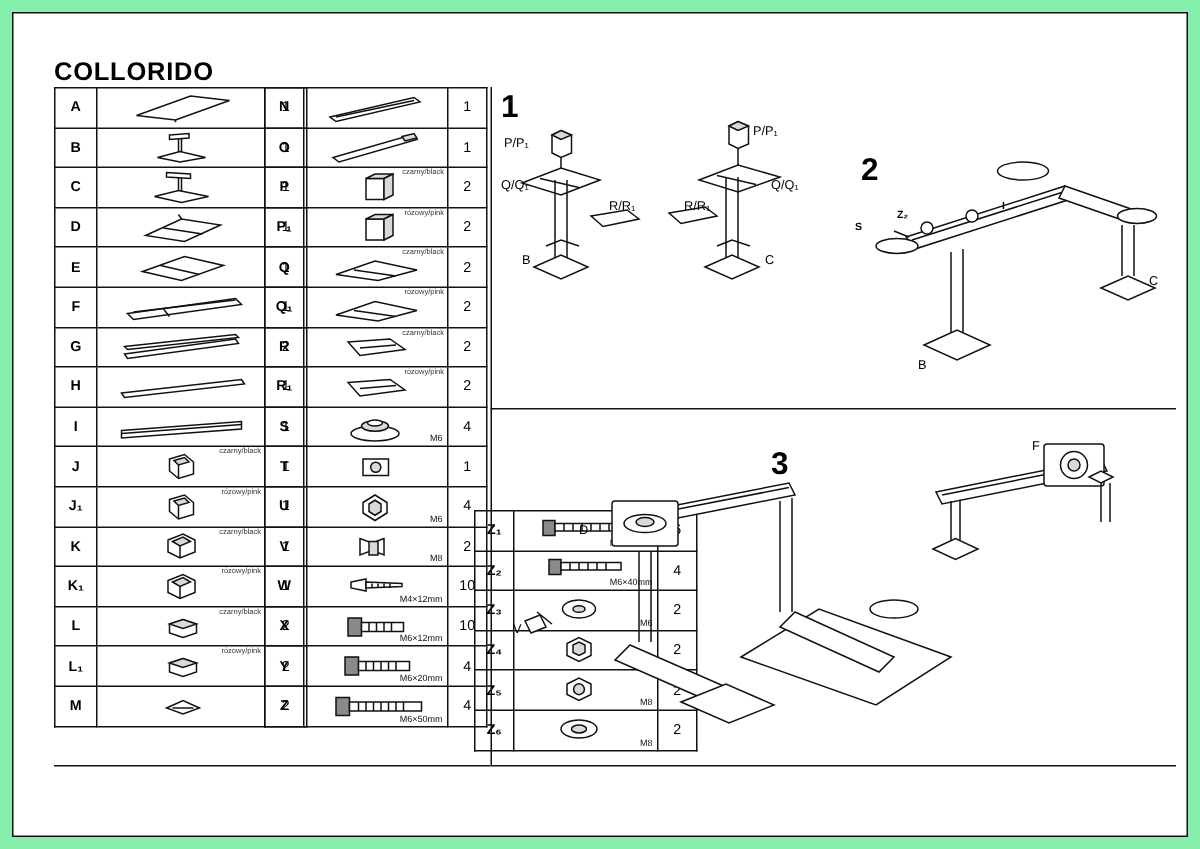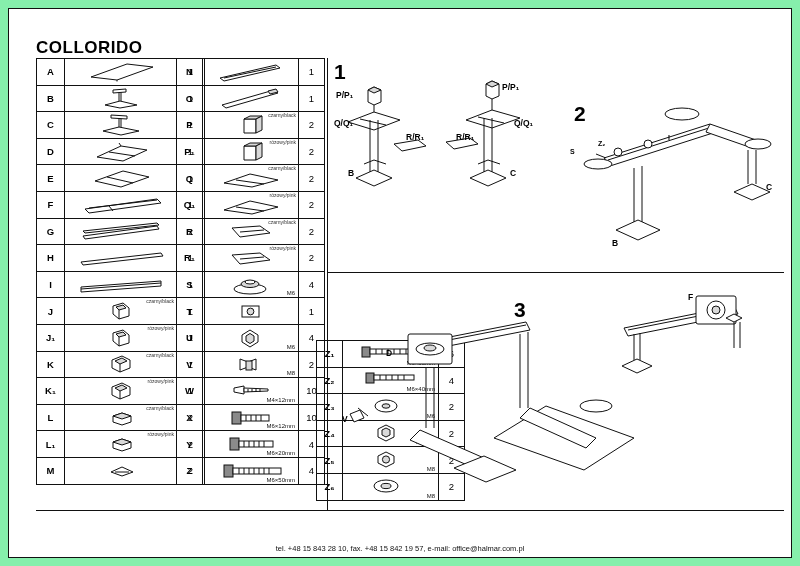--- a/index.html
+++ b/index.html
@@ -70,21 +70,21 @@
 
   
   #tableC{left:316px;top:340px;width:148px;}
   #tableC col.c1{width:26px;}
   #tableC col.c2{width:96px;}
   #tableC col.c3{width:26px;}
 
   
   .stepbox{position:absolute;}
   .stepnum{font-size:21px;font-weight:bold;}
-  .lbl{position:absolute;font-size:8.5px;font-weight:bold;}
+  .lbl{position:absolute;font-size:8.5px;font-weight:normal;}
   .lblsm{position:absolute;font-size:7px;font-weight:bold;}
 
   .divider{
     position:absolute;background:#111;
   }
 
   
   .footer{
     position:absolute;left:0;right:0;bottom:12px;
     text-align:center;font-size:7.5px;line-height:1.35;color:#111;
@@ -701,15 +701,14 @@
       <line class="ln" x1="24" y1="120" x2="34" y2="128"></line>
       <path class="fl" d="M16 126 L26 122 L30 130 L20 134 Z"></path>
     </svg>
 
     <div class="lbl" style="left:354px;top:4px;">F</div>
     <div class="lbl" style="left:52px;top:60px;">D</div>
     <div class="lbl" style="left:8px;top:126px;">V</div>
   </div>
 
   <div class="footer">
-    <div>tel. +48 15 843 28 10, fax. +48 15 842 19 57, e-mail: office@halmar.com.pl</div>
   </div>
 </div>
 
 </body></html>

